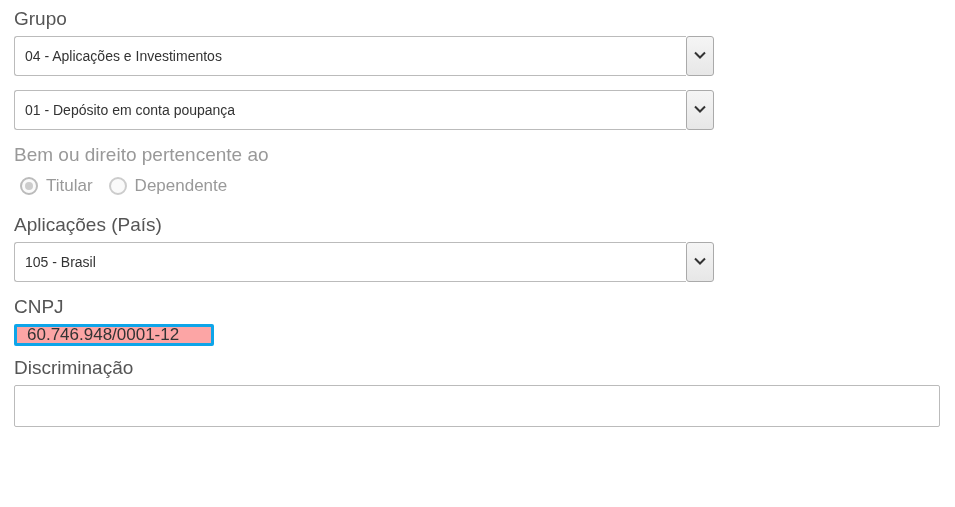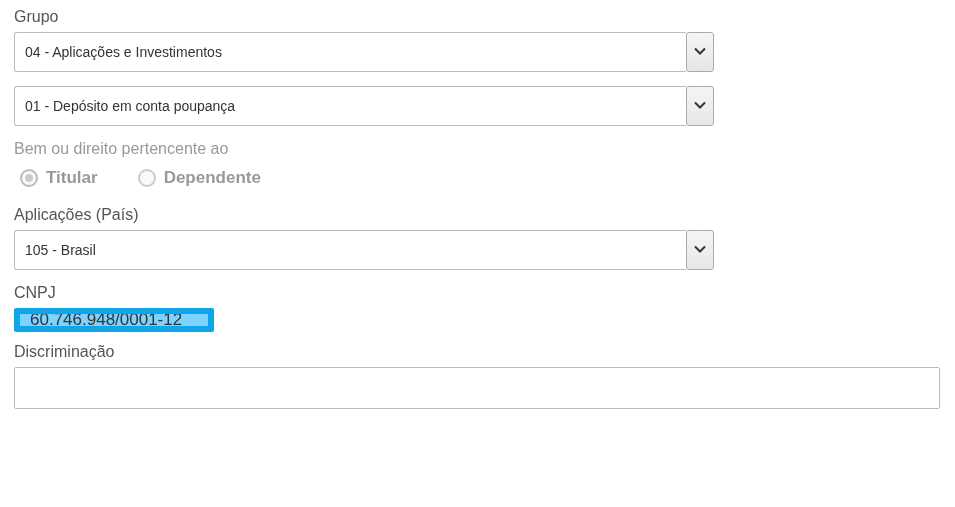--- a/index.html
+++ b/index.html
@@ -15,21 +15,21 @@
       background: #fff;
       width: 955px;
     }
     .field-group {
       margin-bottom: 14px;
     }
     .field-label {
       display: block;
       margin-bottom: 6px;
       color: #555;
-      font-size: 16px;
+      font-size: 19px;
     }
     .field-label-disabled {
       color: #999;
     }
     .select-wrapper {
       position: relative;
       display: flex;
       align-items: stretch;
       width: 700px;
       max-width: 100%;
@@ -58,25 +58,24 @@
       justify-content: center;
       cursor: pointer;
     }
     .select-button svg {
       width: 12px;
       height: 12px;
     }
     .radio-row {
       display: flex;
       align-items: center;
-      gap: 40px;
+      gap: 16px;
       margin-top: 10px;
       margin-bottom: 18px;
       padding-left: 6px;
-      font-weight: bold;
     }
     .radio-option {
       display: flex;
       align-items: center;
       gap: 8px;
       color: #999;
       font-size: 17px;
     }
     .radio-circle {
       width: 18px;
@@ -91,26 +90,26 @@
     .radio-circle-selected {
       border-color: #bbb;
     }
     .radio-dot {
       width: 8px;
       height: 8px;
       border-radius: 50%;
       background: #ccc;
     }
     .text-input {
-      border: 6px solid #0ea5e9;
+      border: 3px solid #0ea5e9;
       border-radius: 2px;
       padding: 6px 10px;
       font-size: 17px;
       color: #333;
-      background: #7dd3fc;
+      background: #fca5a5;
       width: 200px;
       font-family: inherit;
       height: 22px;
     }
     .textarea-input {
       border: 1px solid #bbb;
       border-radius: 2px;
       padding: 8px 10px;
       font-size: 17px;
       color: #333;

